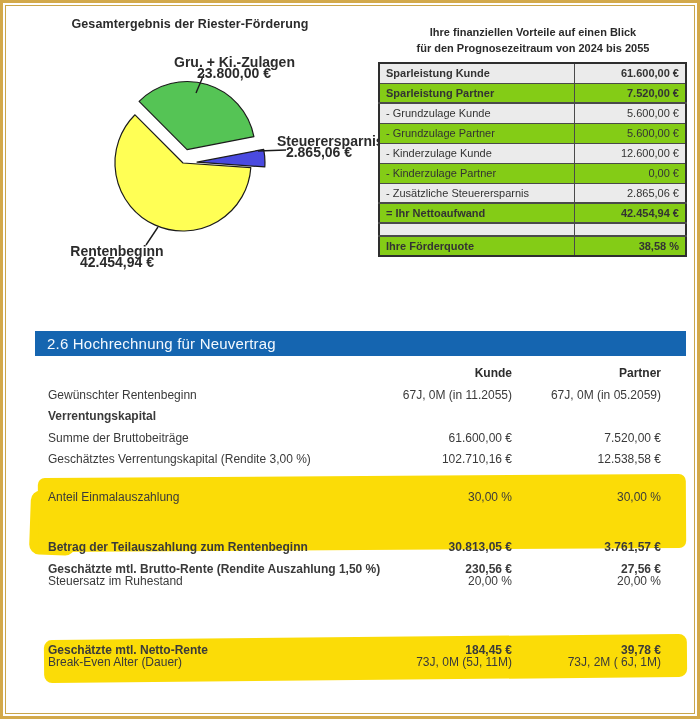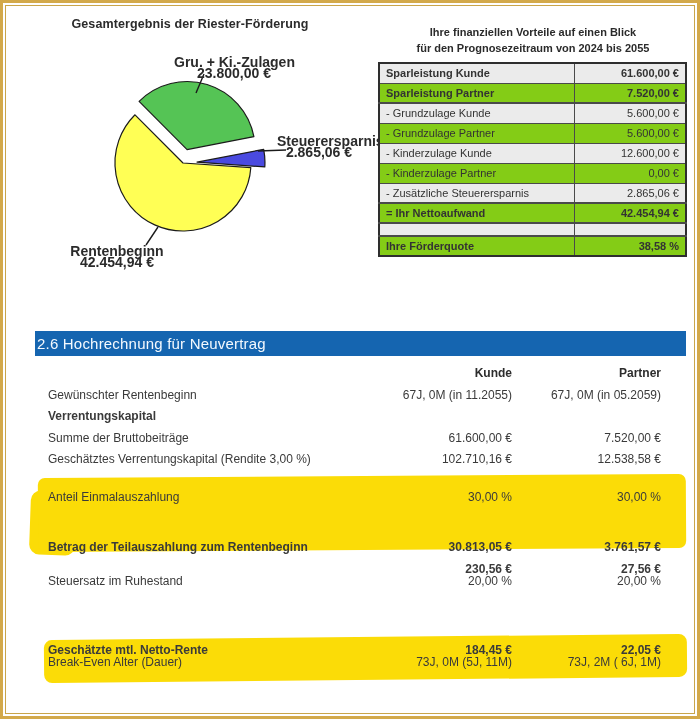--- a/index.html
+++ b/index.html
@@ -45,21 +45,21 @@
   table.benefits-table td.val { text-align: right; width: 112px; }
   tr.shaded td { background: #ebebeb; }
   tr.boldrow td { font-weight: 700; }
   tr.thick td { border-bottom-width: 2.5px; }
   tr.spacer td { height: 13px; }
 
   
   .section-bar {
     position: absolute; left: 35px; top: 331px; width: 651px; height: 25px;
     background: #1565b0; color: #f4f9fe; font-size: 15px;
-    display: flex; align-items: center; padding-left: 2px; letter-spacing: 0.2px;
+    display: flex; align-items: center; padding-left: 12px; letter-spacing: 0.2px;
   }
   .proj-row { position: absolute; left: 0; width: 700px; height: 15px; font-size: 12px; }
   .proj-row .lbl { position: absolute; left: 48px; white-space: nowrap; }
   .proj-row .ku  { position: absolute; right: 188px; text-align: right; white-space: nowrap; }
   .proj-row .pa  { position: absolute; right: 39px;  white-space: nowrap; }
   .proj-row.boldrow { font-weight: 700; margin-top: 28px; }
   .proj-head { font-weight: 700; color: #2d2d2d; }
   .r-colhead { top: 366px; }
   .r-0 { top: 388px; }
   .r-1 { top: 409px; font-weight: 700; }
@@ -197,32 +197,33 @@
     <span class="lbl">Anteil Einmalauszahlung</span>
     <span class="ku">30,00 %</span>
     <span class="pa">30,00 %</span>
   </div>
   <div class="proj-row r-5 boldrow">
     <span class="lbl">Betrag der Teilauszahlung zum Rentenbeginn</span>
     <span class="ku">30.813,05 €</span>
     <span class="pa">3.761,57 €</span>
   </div>
   <div class="proj-row r-6 boldrow">
+    <span class="lbl">Geschätzte mtl. Brutto-Rente (Rendite Auszahlung 1,50 %)</span>
     <span class="ku">230,56 €</span>
     <span class="pa">27,56 €</span>
   </div>
   <div class="proj-row r-7">
     <span class="lbl">Steuersatz im Ruhestand</span>
     <span class="ku">20,00 %</span>
     <span class="pa">20,00 %</span>
   </div>
   <div class="proj-row r-8 boldrow">
     <span class="lbl">Geschätzte mtl. Netto-Rente</span>
     <span class="ku">184,45 €</span>
-    <span class="pa">22,05 €</span>
+    <span class="pa">39,78 €</span>
   </div>
   <div class="proj-row r-9">
     <span class="lbl">Break-Even Alter (Dauer)</span>
     <span class="ku">73J, 0M (5J, 11M)</span>
     <span class="pa">73J, 2M ( 6J, 1M)</span>
   </div>
 
 </div>
 
 <div class="frame-inner"></div>

